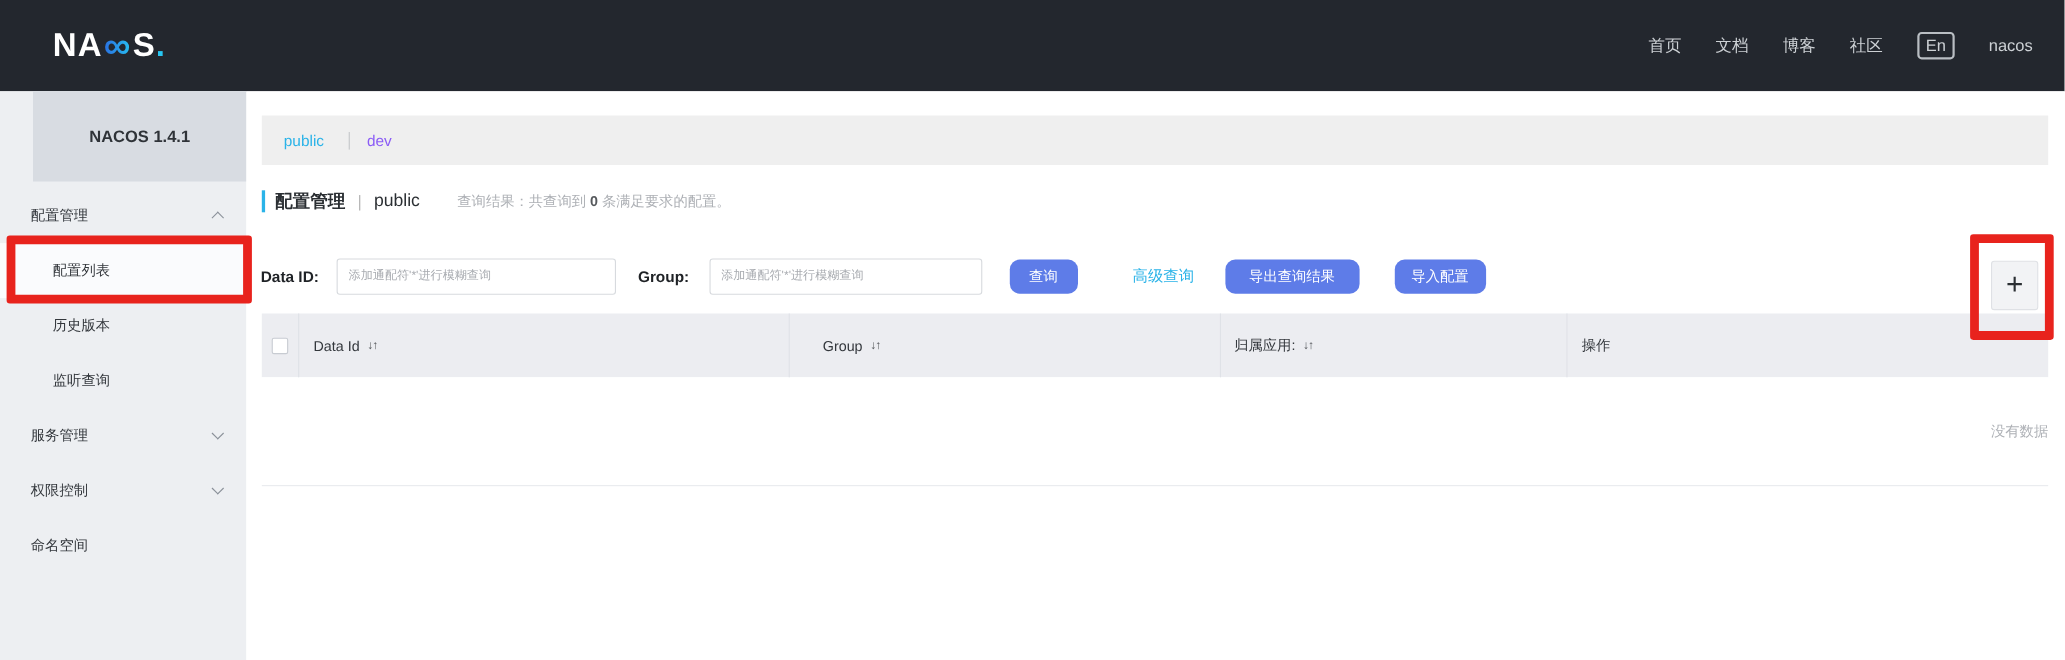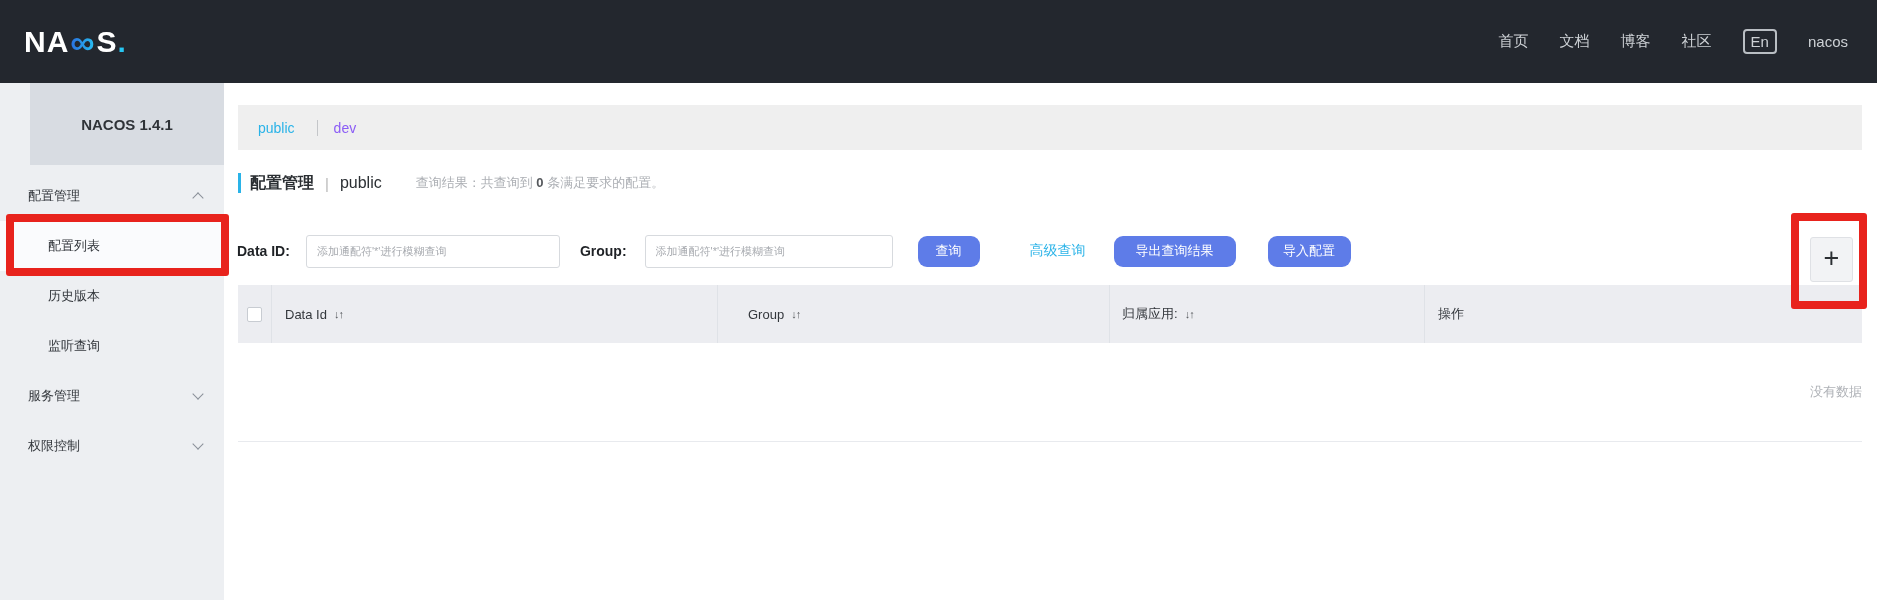--- a/index.html
+++ b/index.html
@@ -9,21 +9,21 @@
     background:#ffffff; position:relative; overflow:hidden;
     color:#33373c;
   }
   #stage { position:absolute; inset:0; width:1877px; height:600px; }
 
   
   .topbar {
     position:absolute; left:0; top:0; width:1877px; height:83px;
     background:#23272e; display:flex; align-items:center;
   }
-  .logo { margin-left:24px; font-size:30px; font-weight:800; color:#ffffff; letter-spacing:1px; display:flex; align-items:center;justify-content:center; }
+  .logo { margin-left:48px; font-size:30px; font-weight:800; color:#ffffff; letter-spacing:1px; display:flex; align-items:center;justify-content:center; }
   .logo .inf {
     font-weight:700; font-size:34px; line-height:30px; padding:0 1px;
     background:linear-gradient(90deg,#2a6be0,#27c6f2);
     -webkit-background-clip:text; background-clip:text; color:transparent;
   }
   .logo .dot { color:#27c6f2; }
   .topnav {
     position:absolute; right:29px; top:0; height:83px;
     display:flex; align-items:center; gap:31px;
   }
@@ -166,20 +166,23 @@
         <span>监听查询</span>
       </div>
       <div class="menu-item lv1">
         <span>服务管理</span>
         <span class="chev down"></span>
       </div>
       <div class="menu-item lv1">
         <span>权限控制</span>
         <span class="chev down"></span>
       </div>
+      <div class="menu-item lv1">
+        <span>命名空间</span>
+      </div>
     </div>
   </div>
 
   <div class="content">
 
     <div class="ns-bar">
       <span class="ns-tab active">public</span>
       <span class="ns-sep"></span>
       <span class="ns-tab idle">dev</span>
     </div>

